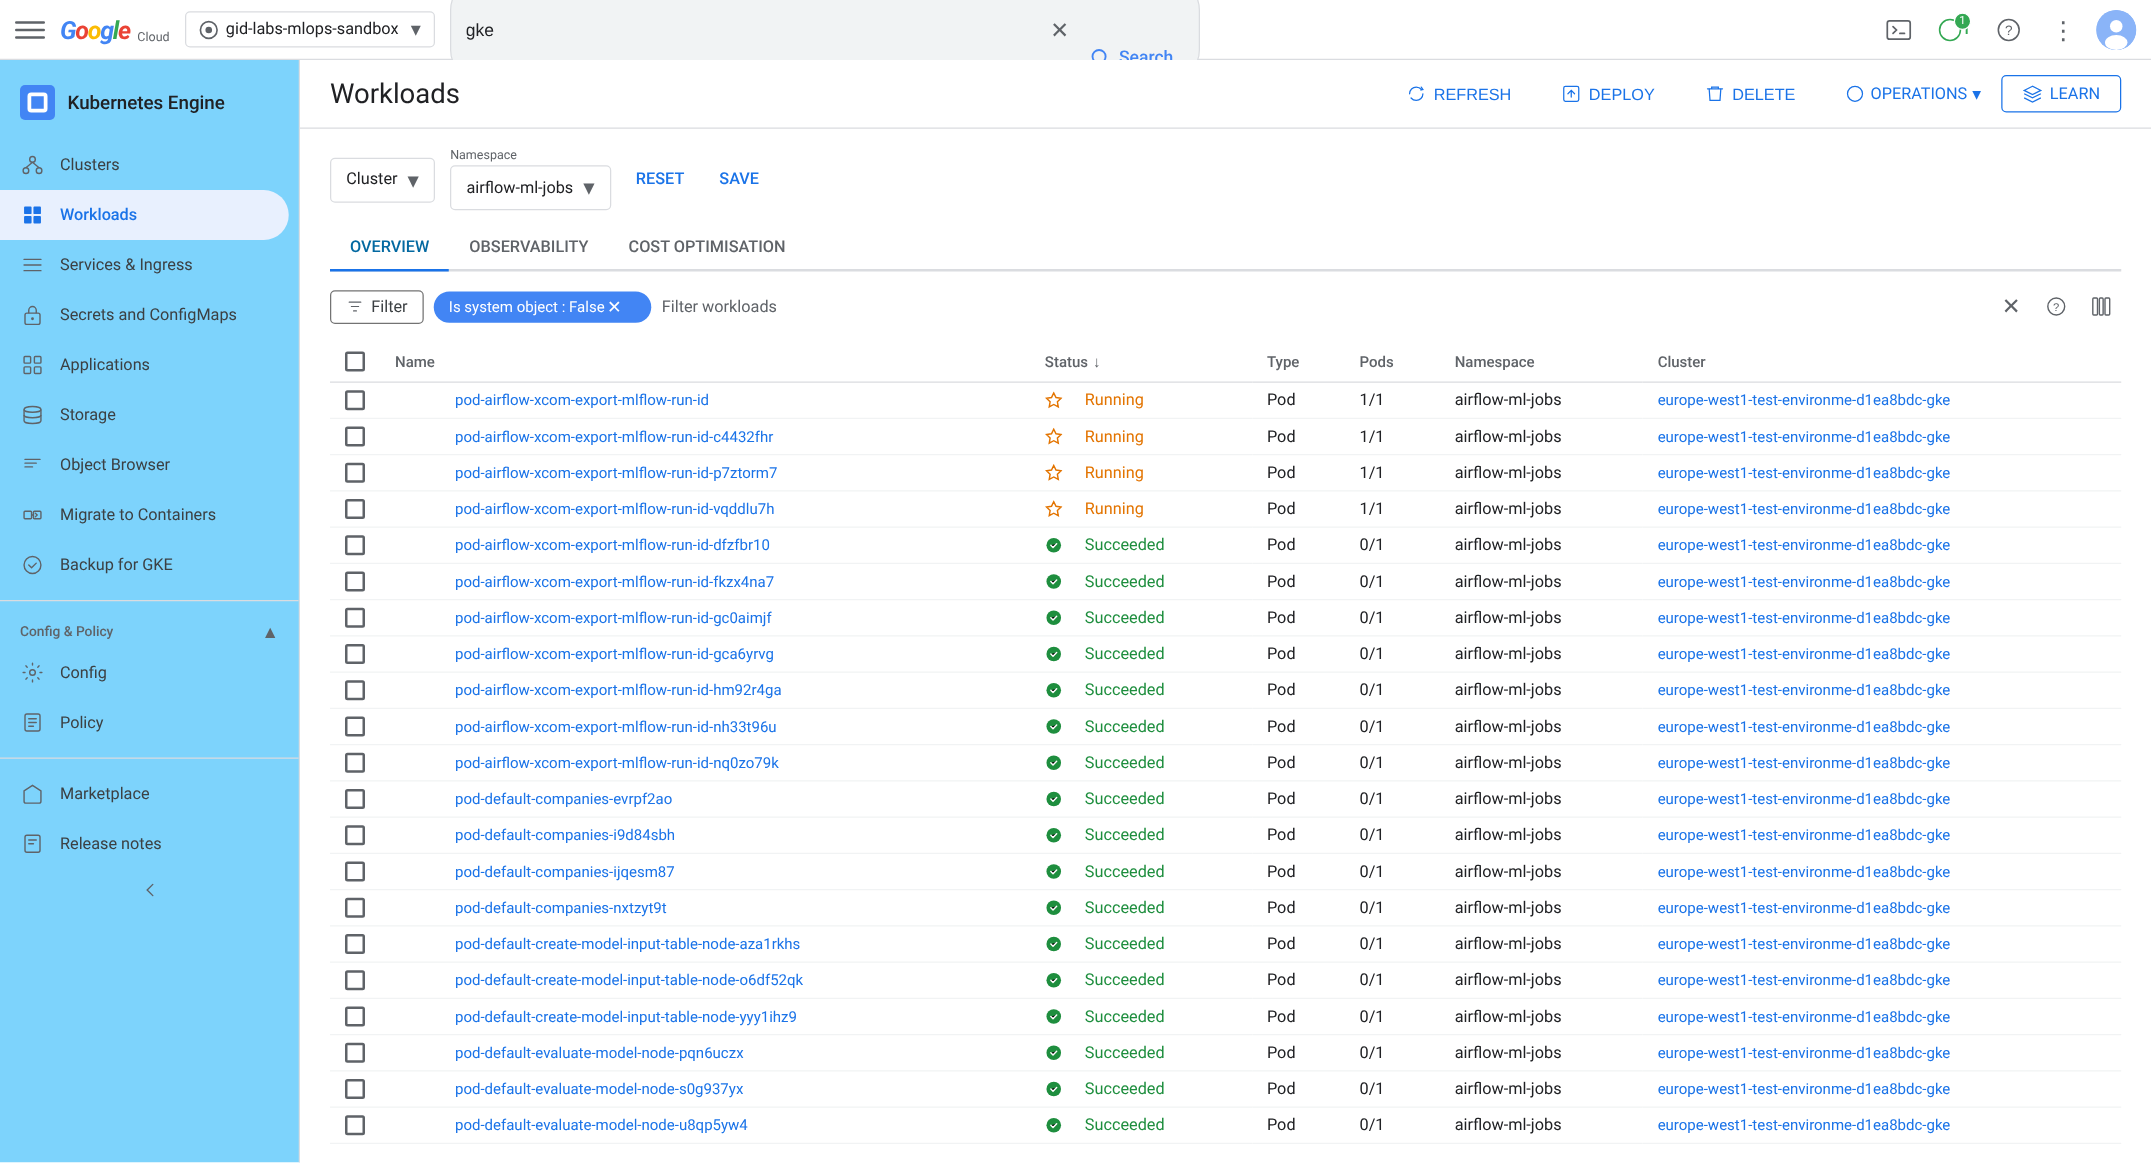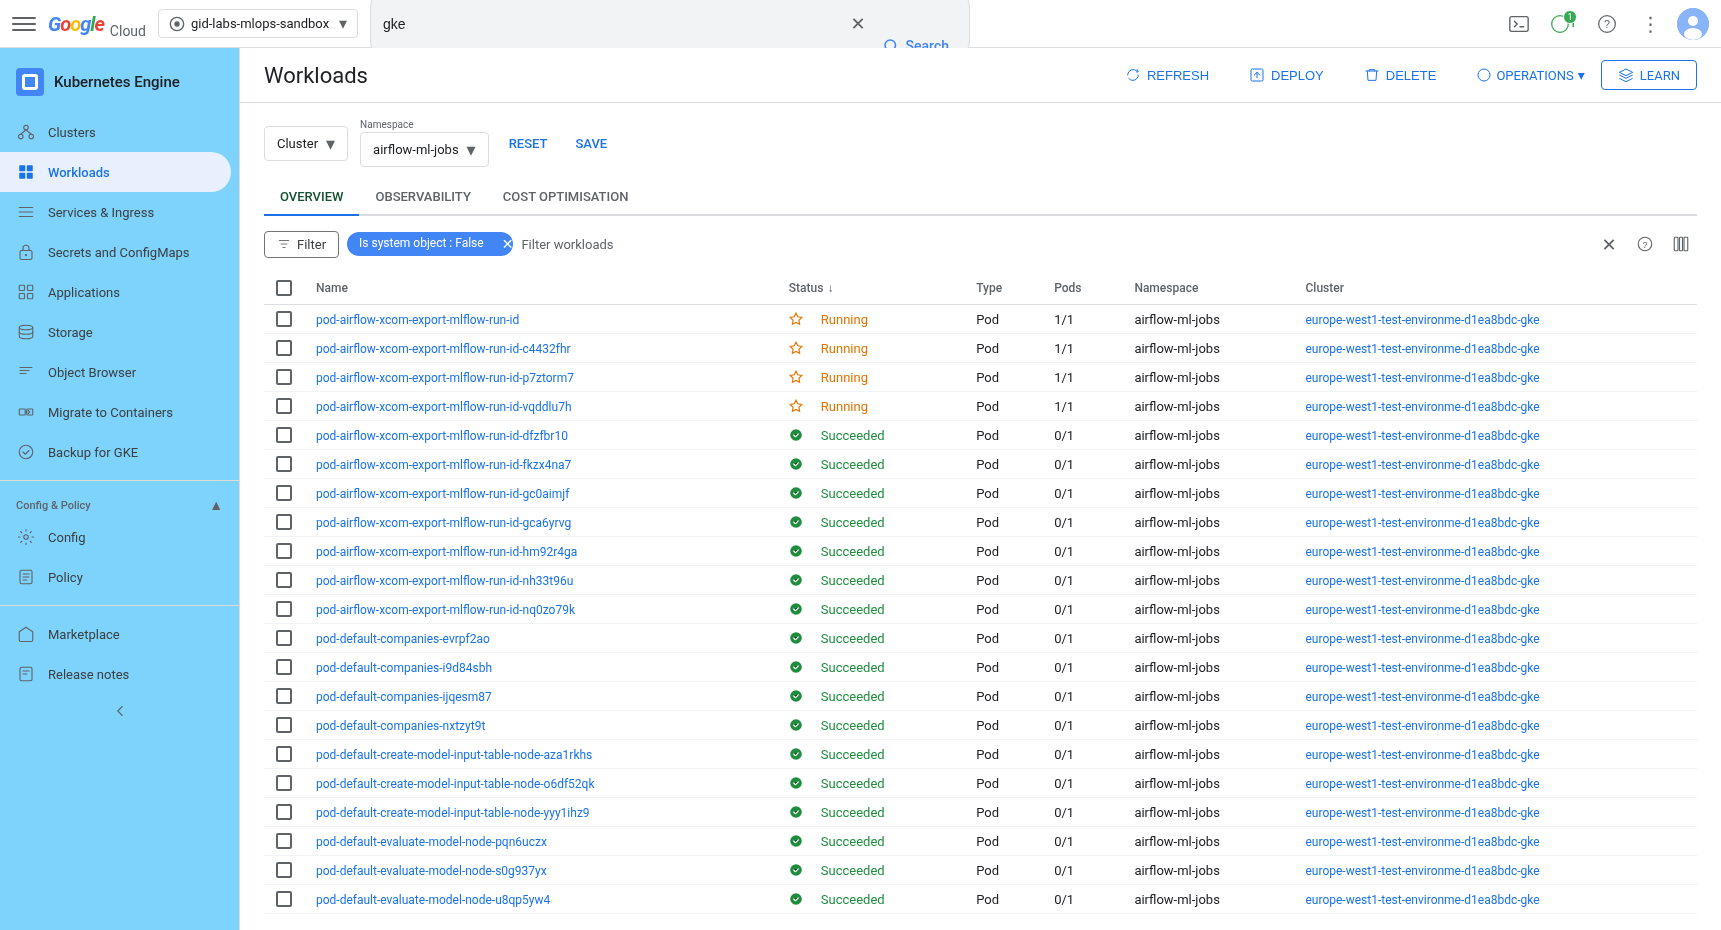--- a/index.html
+++ b/index.html
@@ -61,37 +61,37 @@
     .namespace-select-wrapper { display: flex; flex-direction: column; }
     .ns-label { font-size: 10px; color: #5f6368; margin-bottom: 2px; }
     .namespace-select { display: flex; align-items: center; border: 1px solid #dadce0; border-radius: 4px; padding: 6px 12px; gap: 8px; cursor: pointer; font-size: 13px; color: #202124; background: #fff; }
     .reset-btn { color: #1a73e8; font-size: 13px; font-weight: 500; cursor: pointer; padding: 6px 8px; }
     .save-btn { color: #1a73e8; font-size: 13px; font-weight: 500; cursor: pointer; padding: 6px 8px; }
     .dropdown-arrow { font-size: 18px; color: #5f6368; }
 
     
     .tabs { display: flex; gap: 0; border-bottom: 2px solid #dadce0; margin-bottom: 12px; }
     .tab { padding: 10px 16px; font-size: 13px; font-weight: 500; color: #5f6368; cursor: pointer; border-bottom: 2px solid transparent; margin-bottom: -2px; }
-    .tab.active { color: #14532d; border-bottom-color: #1a73e8; }
+    .tab.active { color: #0369a1; border-bottom-color: #1a73e8; }
 
     
     .filter-bar { display: flex; align-items: center; gap: 8px; margin-bottom: 12px; }
     .filter-btn { display: flex; align-items: center; gap: 6px; padding: 5px 12px; border: 1px solid #737373; border-radius: 4px; font-size: 13px; color: #3c4043; cursor: pointer; background: #fff; }
-    .filter-chip { display: flex; align-items: flex-start; gap: 16px; background: #4285f4; color: #fff; border-radius: 16px; padding: 4px 0 4px 12px; font-size: 12px; }
+    .filter-chip { display: flex; align-items: center; gap: 0; background: #4285f4; color: #fff; border-radius: 16px; padding: 4px 24px 4px 12px; font-size: 12px; }
     .chip-close { cursor: pointer; font-size: 14px; margin-left: 2px; }
     .filter-placeholder { color: #5f6368; font-size: 13px; }
     .filter-spacer { flex: 1; }
     .filter-actions { display: flex; align-items: center; gap: 4px; }
     .filter-icon-btn { width: 32px; height: 32px; display: flex; align-items: center; justify-content: center; cursor: pointer; border-radius: 50%; color: #5f6368; font-size: 18px; }
 
     
     .workloads-table { width: 100%; border-collapse: collapse; font-size: 13px; }
     .workloads-table th { padding: 8px 12px; text-align: left; color: #5f6368; font-weight: 500; font-size: 12px; border-bottom: 1px solid #dadce0; white-space: nowrap; }
     .workloads-table td { padding: 6px 12px; border-bottom: 1px solid #f1f3f4; vertical-align: middle; white-space: nowrap; }
-    .workloads-table .name-link { color: #1a73e8; text-decoration: none; font-size: 12px; }
+    .workloads-table .name-link { color: #1a73e8; text-decoration: none; font-size: 12px; margin-left: 48px; }
     .workloads-table .cluster-link { color: #1a73e8; text-decoration: none; font-size: 12px; }
     .status-cell { display: flex; align-items: center; gap: 18px; }
     .status-running { color: #e37400; }
     .status-succeeded { color: #1e8e3e; }
     .sort-icon { font-size: 12px; margin-left: 2px; }
     .th-with-sort { display: flex; align-items: center; gap: 2px; cursor: pointer; }
 
     
     .cb { width: 16px; height: 16px; border: 2px solid #5f6368; border-radius: 2px; cursor: pointer; flex-shrink: 0; }
   </style>
@@ -101,21 +101,21 @@
 <div class="topbar">
   <div class="topbar-menu-icon">
     <span></span>
       <span></span>
       <span></span>
   </div>
   <a class="google-cloud-logo" href="#">
     <span style="font-size:20px; font-weight:700; letter-spacing:-1px;font-style:italic;">
       <span style="color:#4285f4">G</span><span style="color:#ea4335">o</span><span style="color:#fbbc04">o</span><span style="color:#4285f4">g</span><span style="color:#34a853">l</span><span style="color:#ea4335">e</span>
     </span>
-    <span class="logo-cloud" style="font-size:14px; color:#5f6368;margin-top:14px;">Cloud</span>
+    <span class="logo-cloud" style="font-size:10px; color:#5f6368;margin-top:14px;">Cloud</span>
   </a>
   <div class="project-selector">
     <svg width="16" height="16" viewBox="0 0 24 24" fill="none">
         <circle cx="12" cy="12" r="10" stroke="#5f6368" stroke-width="2"></circle>
         <circle cx="12" cy="12" r="4" fill="#5f6368"></circle>
       </svg>
     <span class="project-name">gid-labs-mlops-sandbox</span>
     <span class="project-dropdown-arrow">▾</span>
   </div>
   <div class="search-bar">

